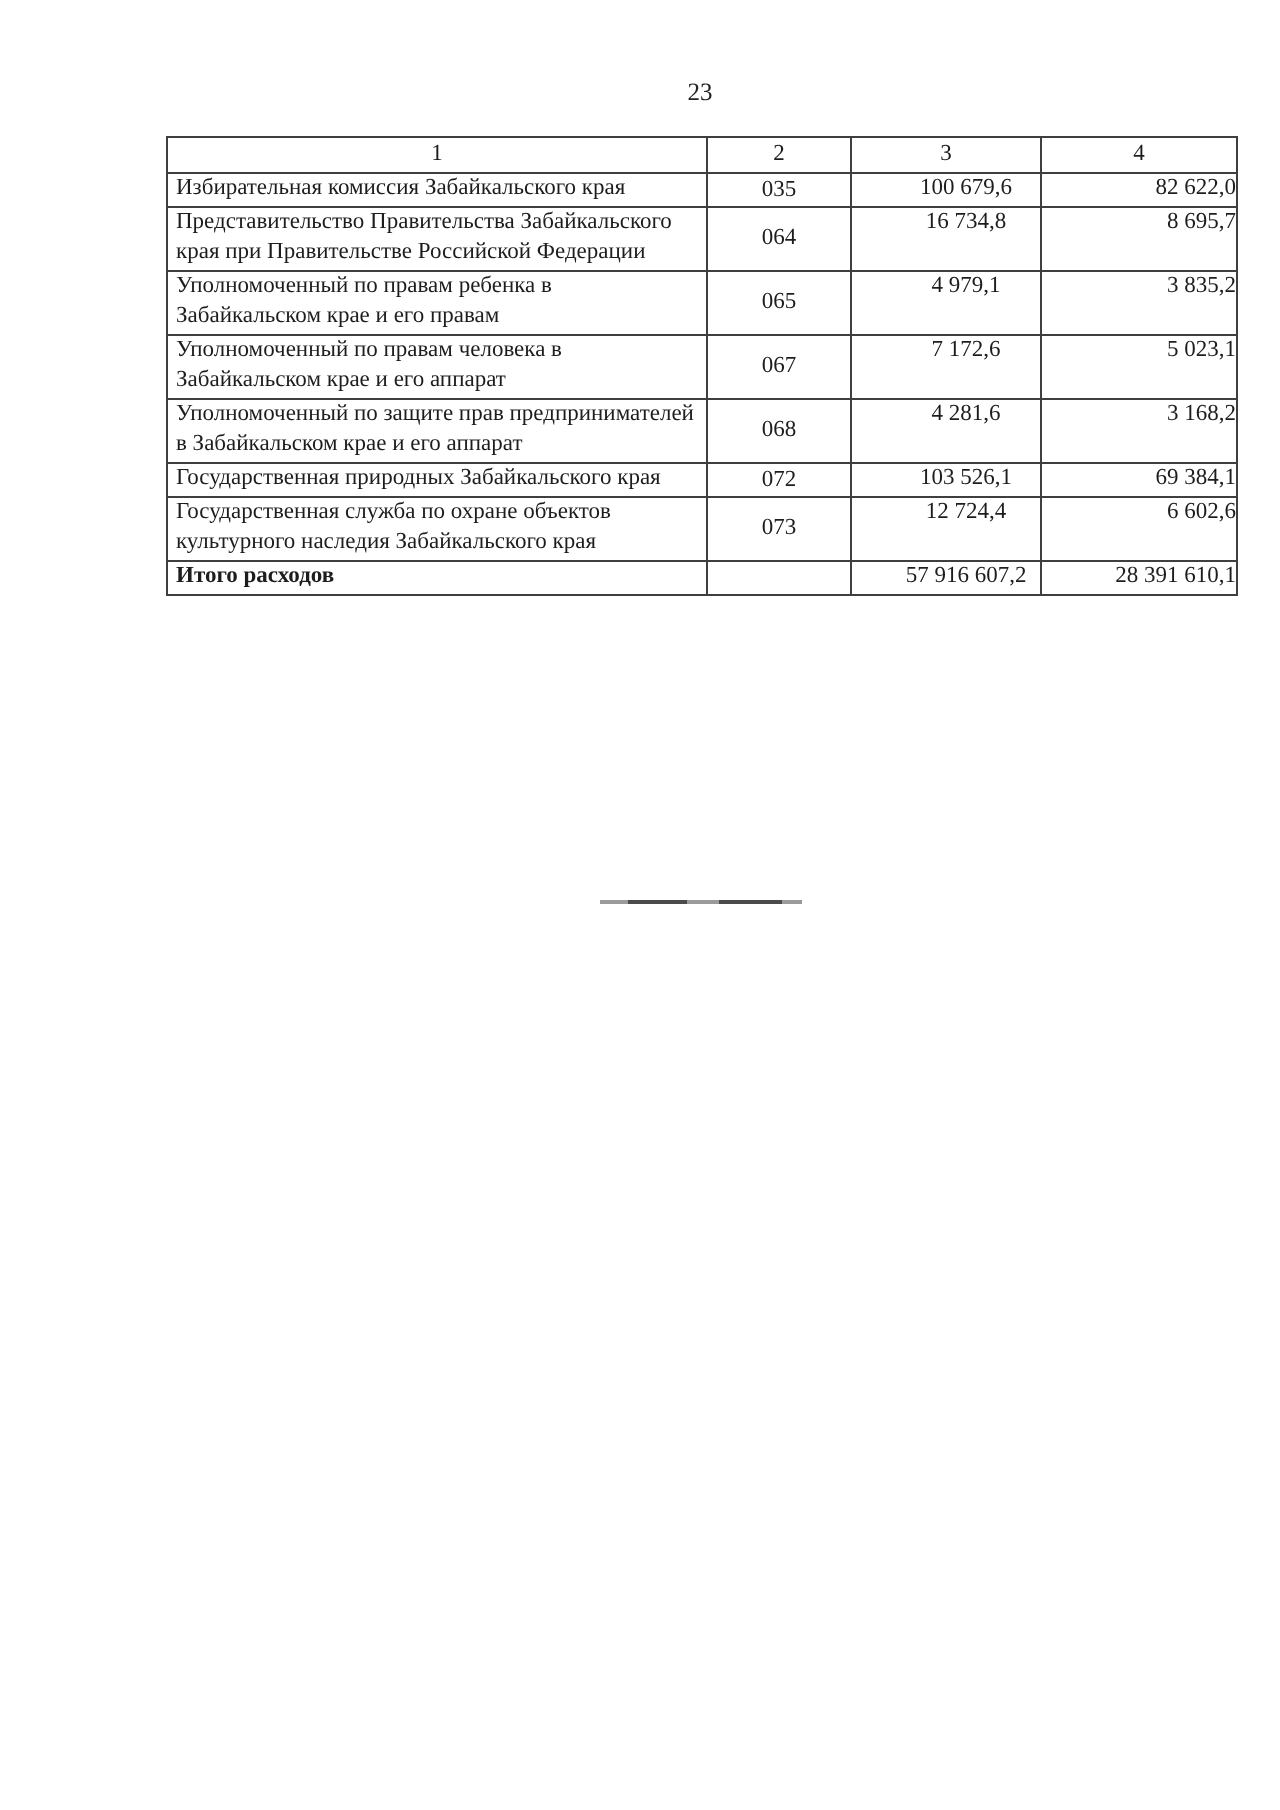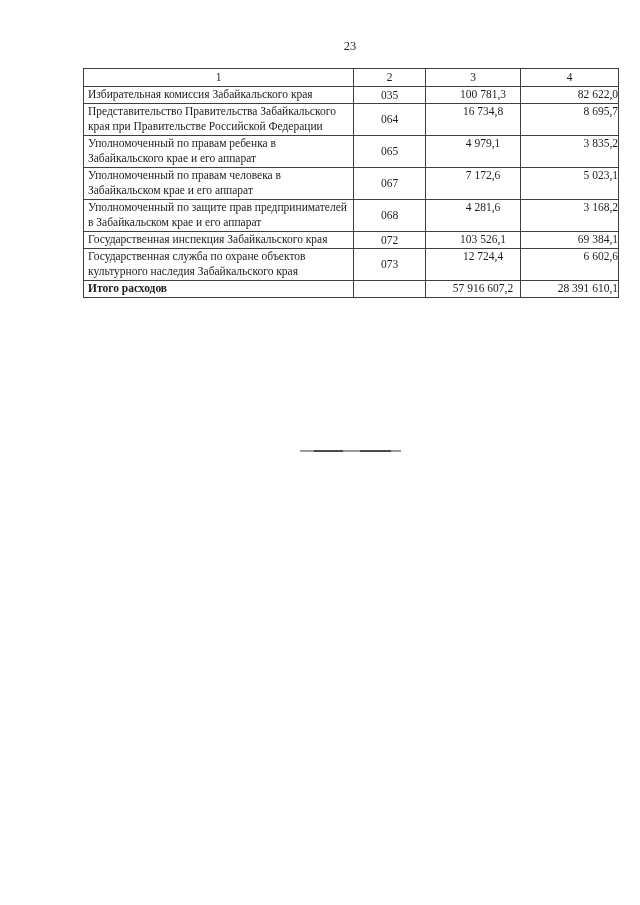--- a/index.html
+++ b/index.html
@@ -107,49 +107,49 @@
         <th>1</th>
         <th>2</th>
         <th>3</th>
         <th>4</th>
       </tr>
     </thead>
     <tbody>
       <tr>
         <td class="c1">Избирательная комиссия Забайкальского края</td>
         <td class="c2">035</td>
-        <td class="c3">100 781,3</td>
+        <td class="c3">100 679,6</td>
         <td class="c4">82 622,0</td>
       </tr>
       <tr>
         <td class="c1">Представительство Правительства Забайкальского края при Правительстве Российской Федерации</td>
         <td class="c2">064</td>
         <td class="c3">16 734,8</td>
         <td class="c4">8 695,7</td>
       </tr>
       <tr>
-        <td class="c1">Уполномоченный по правам ребенка в Забайкальского крае и его аппарат</td>
+        <td class="c1">Уполномоченный по правам ребенка в Забайкальском крае и его правам</td>
         <td class="c2">065</td>
         <td class="c3">4 979,1</td>
         <td class="c4">3 835,2</td>
       </tr>
       <tr>
         <td class="c1">Уполномоченный по правам человека в Забайкальском крае и его аппарат</td>
         <td class="c2">067</td>
         <td class="c3">7 172,6</td>
         <td class="c4">5 023,1</td>
       </tr>
       <tr>
         <td class="c1">Уполномоченный по защите прав предпринимателей в Забайкальском крае и его аппарат</td>
         <td class="c2">068</td>
         <td class="c3">4 281,6</td>
         <td class="c4">3 168,2</td>
       </tr>
       <tr>
-        <td class="c1">Государственная инспекция Забайкальского края</td>
+        <td class="c1">Государственная природных Забайкальского края</td>
         <td class="c2">072</td>
         <td class="c3">103 526,1</td>
         <td class="c4">69 384,1</td>
       </tr>
       <tr>
         <td class="c1">Государственная служба по охране объектов культурного наследия Забайкальского края</td>
         <td class="c2">073</td>
         <td class="c3">12 724,4</td>
         <td class="c4">6 602,6</td>
       </tr>

